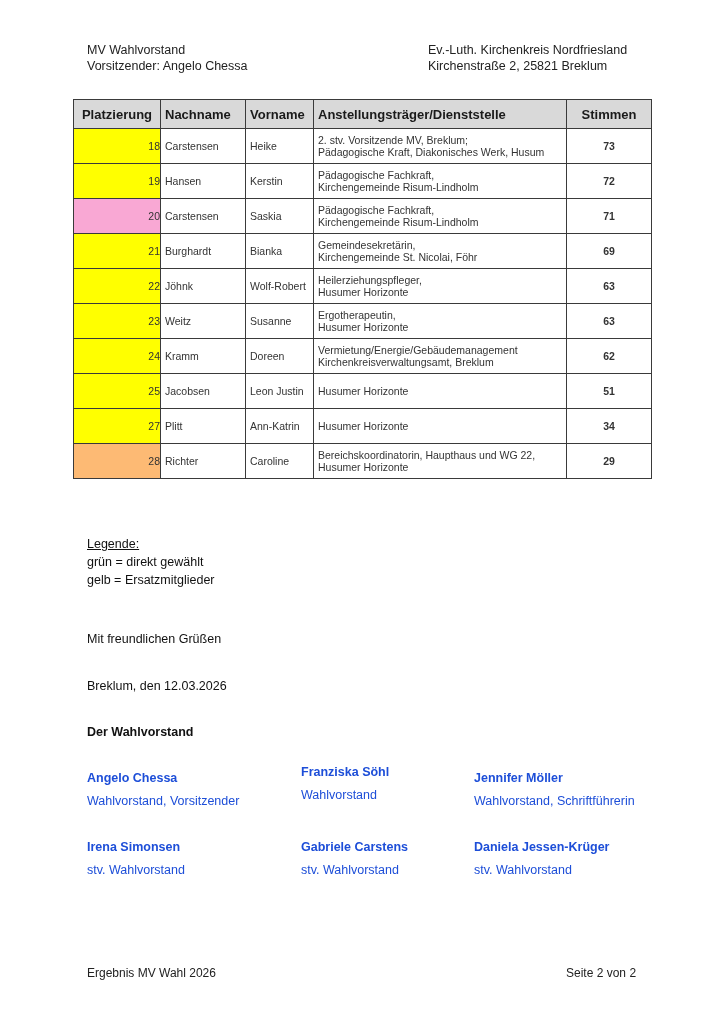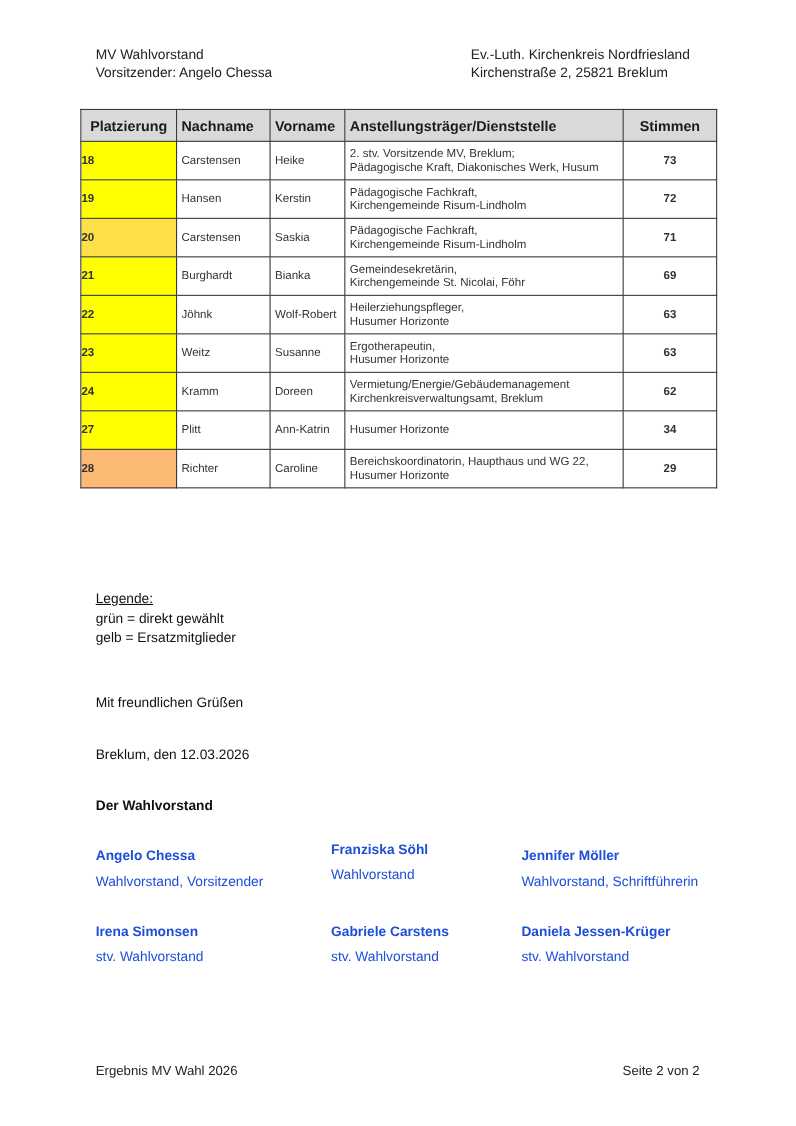--- a/index.html
+++ b/index.html
@@ -7,21 +7,21 @@
          font-family: "Liberation Sans", sans-serif; color: #1a1a1a; }
   .hdr { position: absolute; top: 43px; font-size: 12.5px; line-height: 15.5px; color: #222; }
   .hdr-left { left: 87px; }
   .hdr-right { left: 428px; }
   table.results { position: absolute; left: 73px; top: 99px; border-collapse: collapse;
                   width: 578px; table-layout: fixed; }
   table.results th, table.results td { border: 1.5px solid #3a3a3a; padding: 0; }
   table.results th { background: #d9d9d9; font-weight: bold; font-size: 13px; height: 28px; text-align: center; }
   table.results th.left { text-align: left; padding-left: 4px; }
   table.results td { height: 34px; font-size: 10.5px; color: #333; }
-  td.place { background: #ffff00; font-weight: bold; font-size: 13px; text-align: left; color: #111; }
+  td.place { background: #ffff00; font-weight: normal; font-size: 13px; text-align: right; color: #111; }
   td.name { padding-left: 4px !important; }
   td.org { padding-left: 4px !important; line-height: 12.5px; }
   td.votes { text-align: center; font-weight: bold; font-size: 13px; color: #111; }
   .legend { position: absolute; left: 87px; top: 535px; font-size: 12.5px; line-height: 18px; color: #111; }
   .legend .legend-title { text-decoration: underline; }
   .text-line { position: absolute; left: 87px; font-size: 12.5px; color: #111; }
   .bold { font-weight: bold; }
   .sig { position: absolute; font-size: 12.5px; color: #1d4ed8; }
   .sig .sig-name { font-weight: bold; }
   .sig .sig-role { margin-top: 9px; }
@@ -71,21 +71,21 @@
         <td class="place" style="background: rgb(255, 255, 0);">19</td>
         <td class="name">Hansen</td>
         <td class="name">Kerstin</td>
         <td class="org">
           <div>Pädagogische Fachkraft,</div>
           <div>Kirchengemeinde Risum-Lindholm</div>
         </td>
         <td class="votes">72</td>
       </tr>
       <tr>
-        <td class="place" style="background: #fde047; margin-top: 40px;">20</td>
+        <td class="place" style="background: #f9a8d4; margin-top: 40px;">20</td>
         <td class="name">Carstensen</td>
         <td class="name">Saskia</td>
         <td class="org">
           <div>Pädagogische Fachkraft,</div>
           <div>Kirchengemeinde Risum-Lindholm</div>
         </td>
         <td class="votes">71</td>
       </tr>
       <tr>
         <td class="place" style="background: rgb(255, 255, 0);">21</td>
@@ -119,20 +119,29 @@
       </tr>
       <tr>
         <td class="place" style="background: rgb(255, 255, 0);">24</td>
         <td class="name">Kramm</td>
         <td class="name">Doreen</td>
         <td class="org">
           <div>Vermietung/Energie/Gebäudemanagement</div>
           <div>Kirchenkreisverwaltungsamt, Breklum</div>
         </td>
         <td class="votes">62</td>
+      </tr>
+      <tr>
+        <td class="place" style="background: rgb(255, 255, 0);">25</td>
+        <td class="name">Jacobsen</td>
+        <td class="name">Leon Justin</td>
+        <td class="org">
+          <div>Husumer Horizonte</div>
+        </td>
+        <td class="votes">51</td>
       </tr>
       <tr>
         <td class="place" style="background: rgb(255, 255, 0);">27</td>
         <td class="name">Plitt</td>
         <td class="name">Ann-Katrin</td>
         <td class="org">
           <div>Husumer Horizonte</div>
         </td>
         <td class="votes">34</td>
       </tr>

